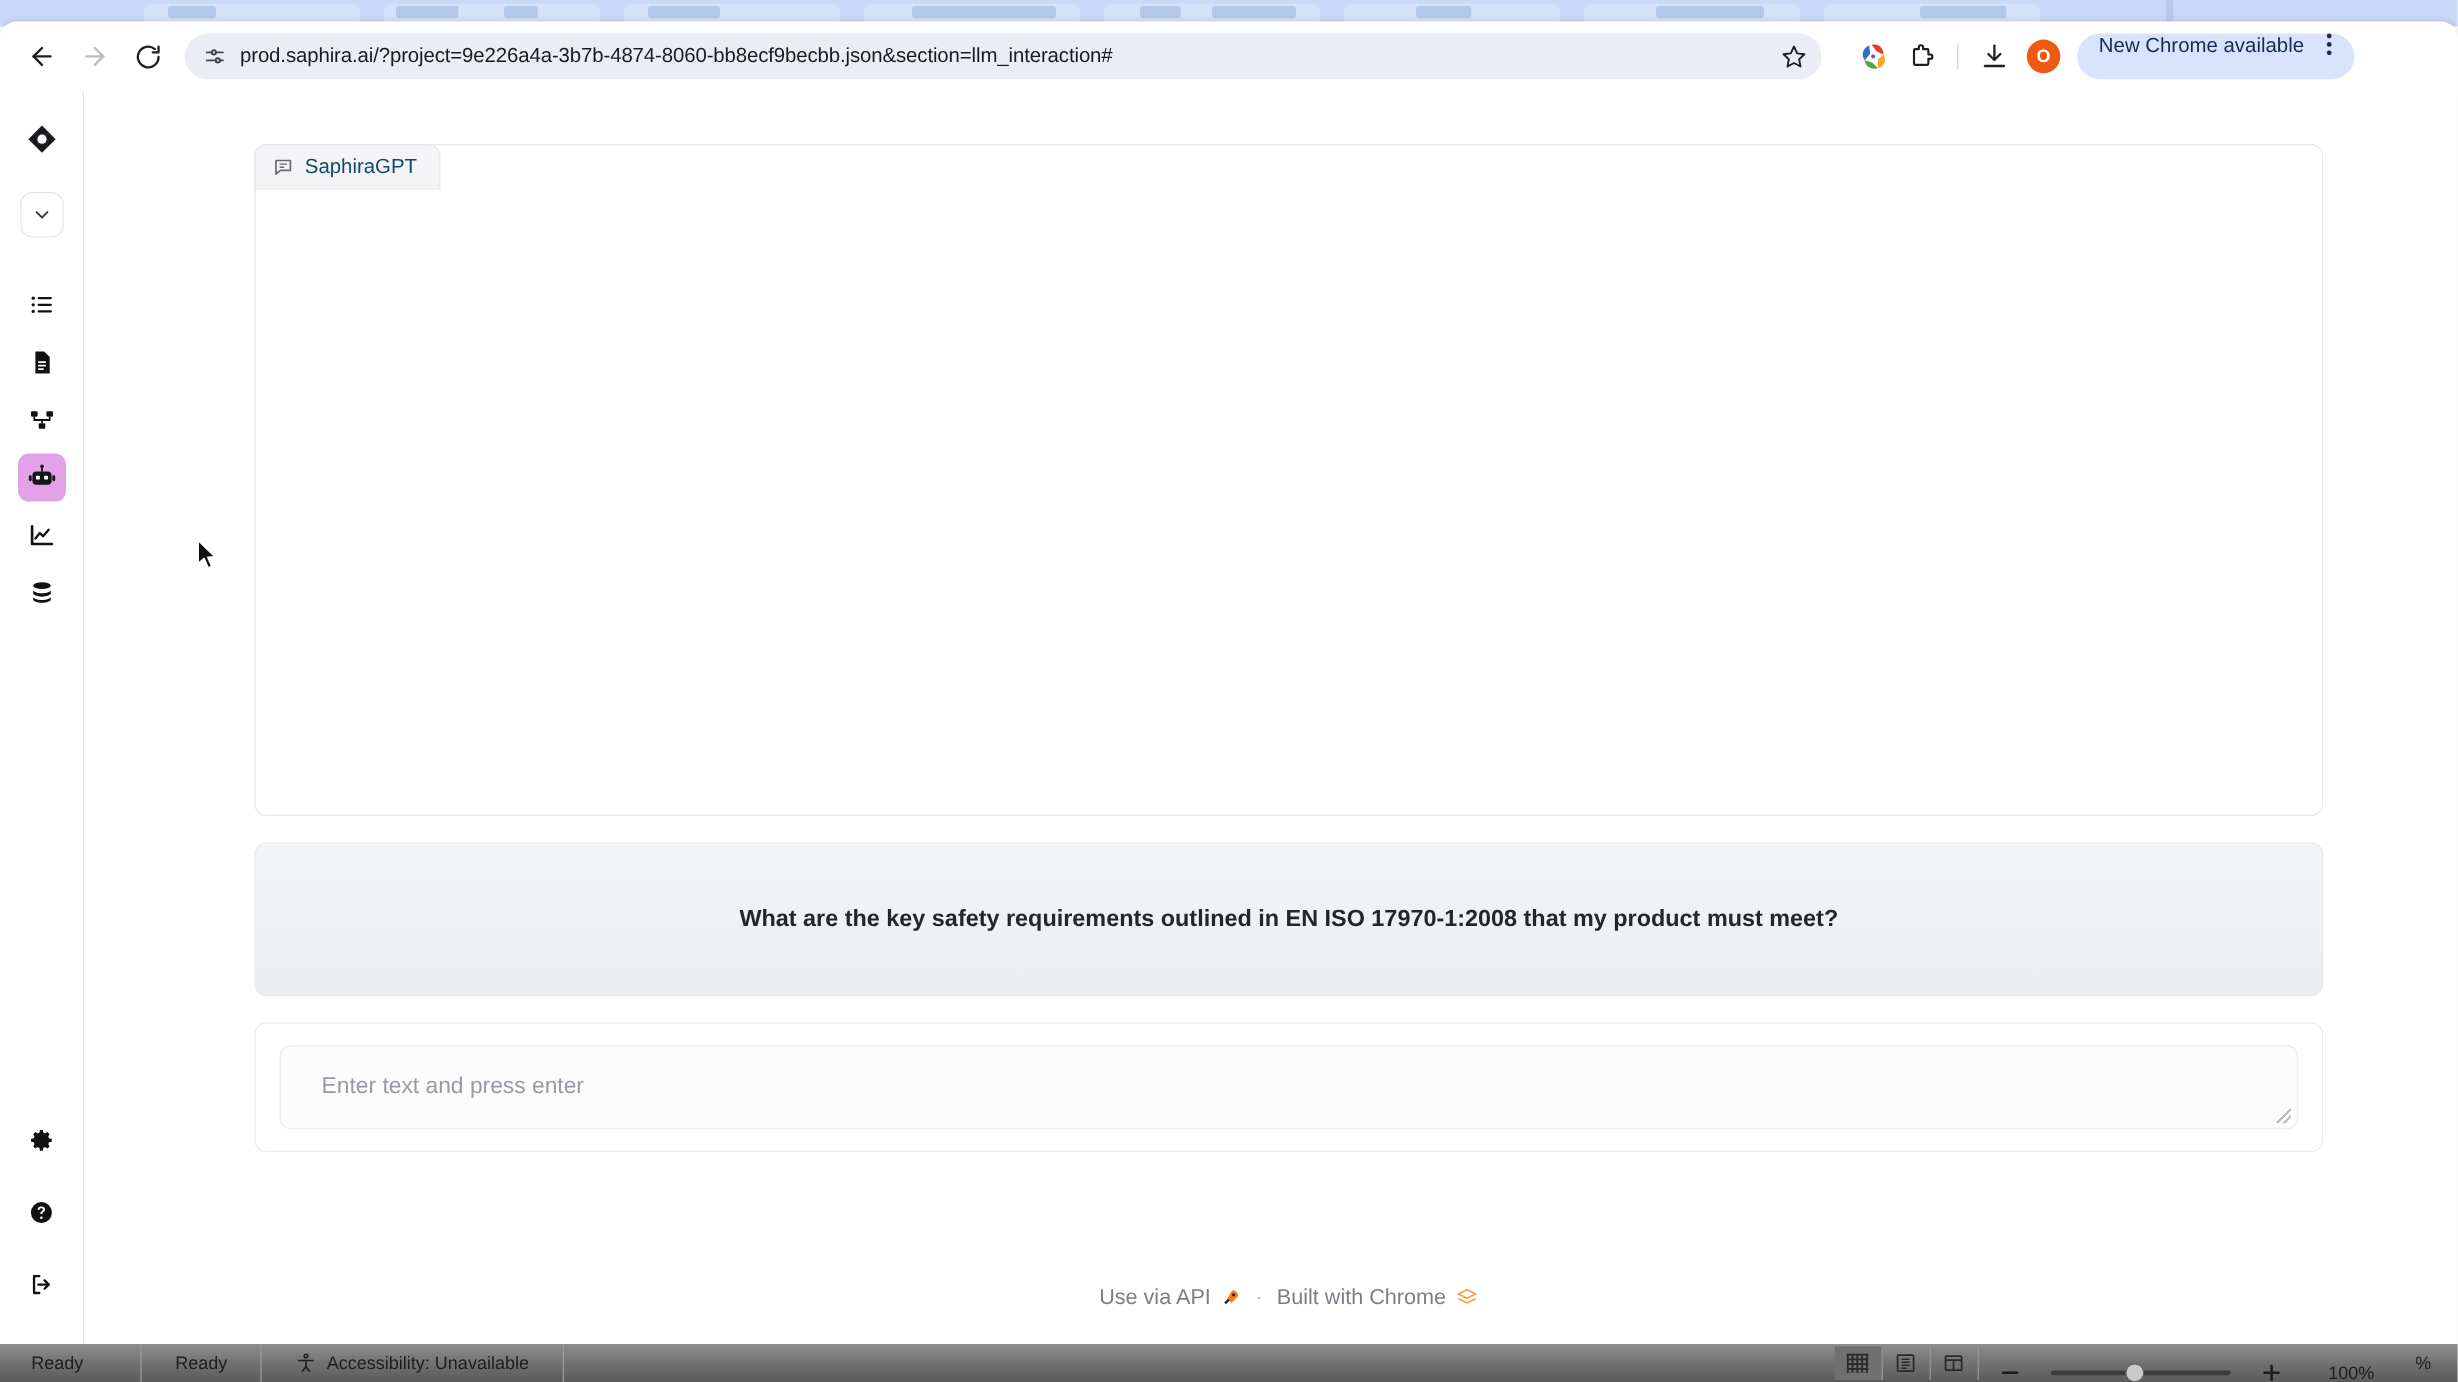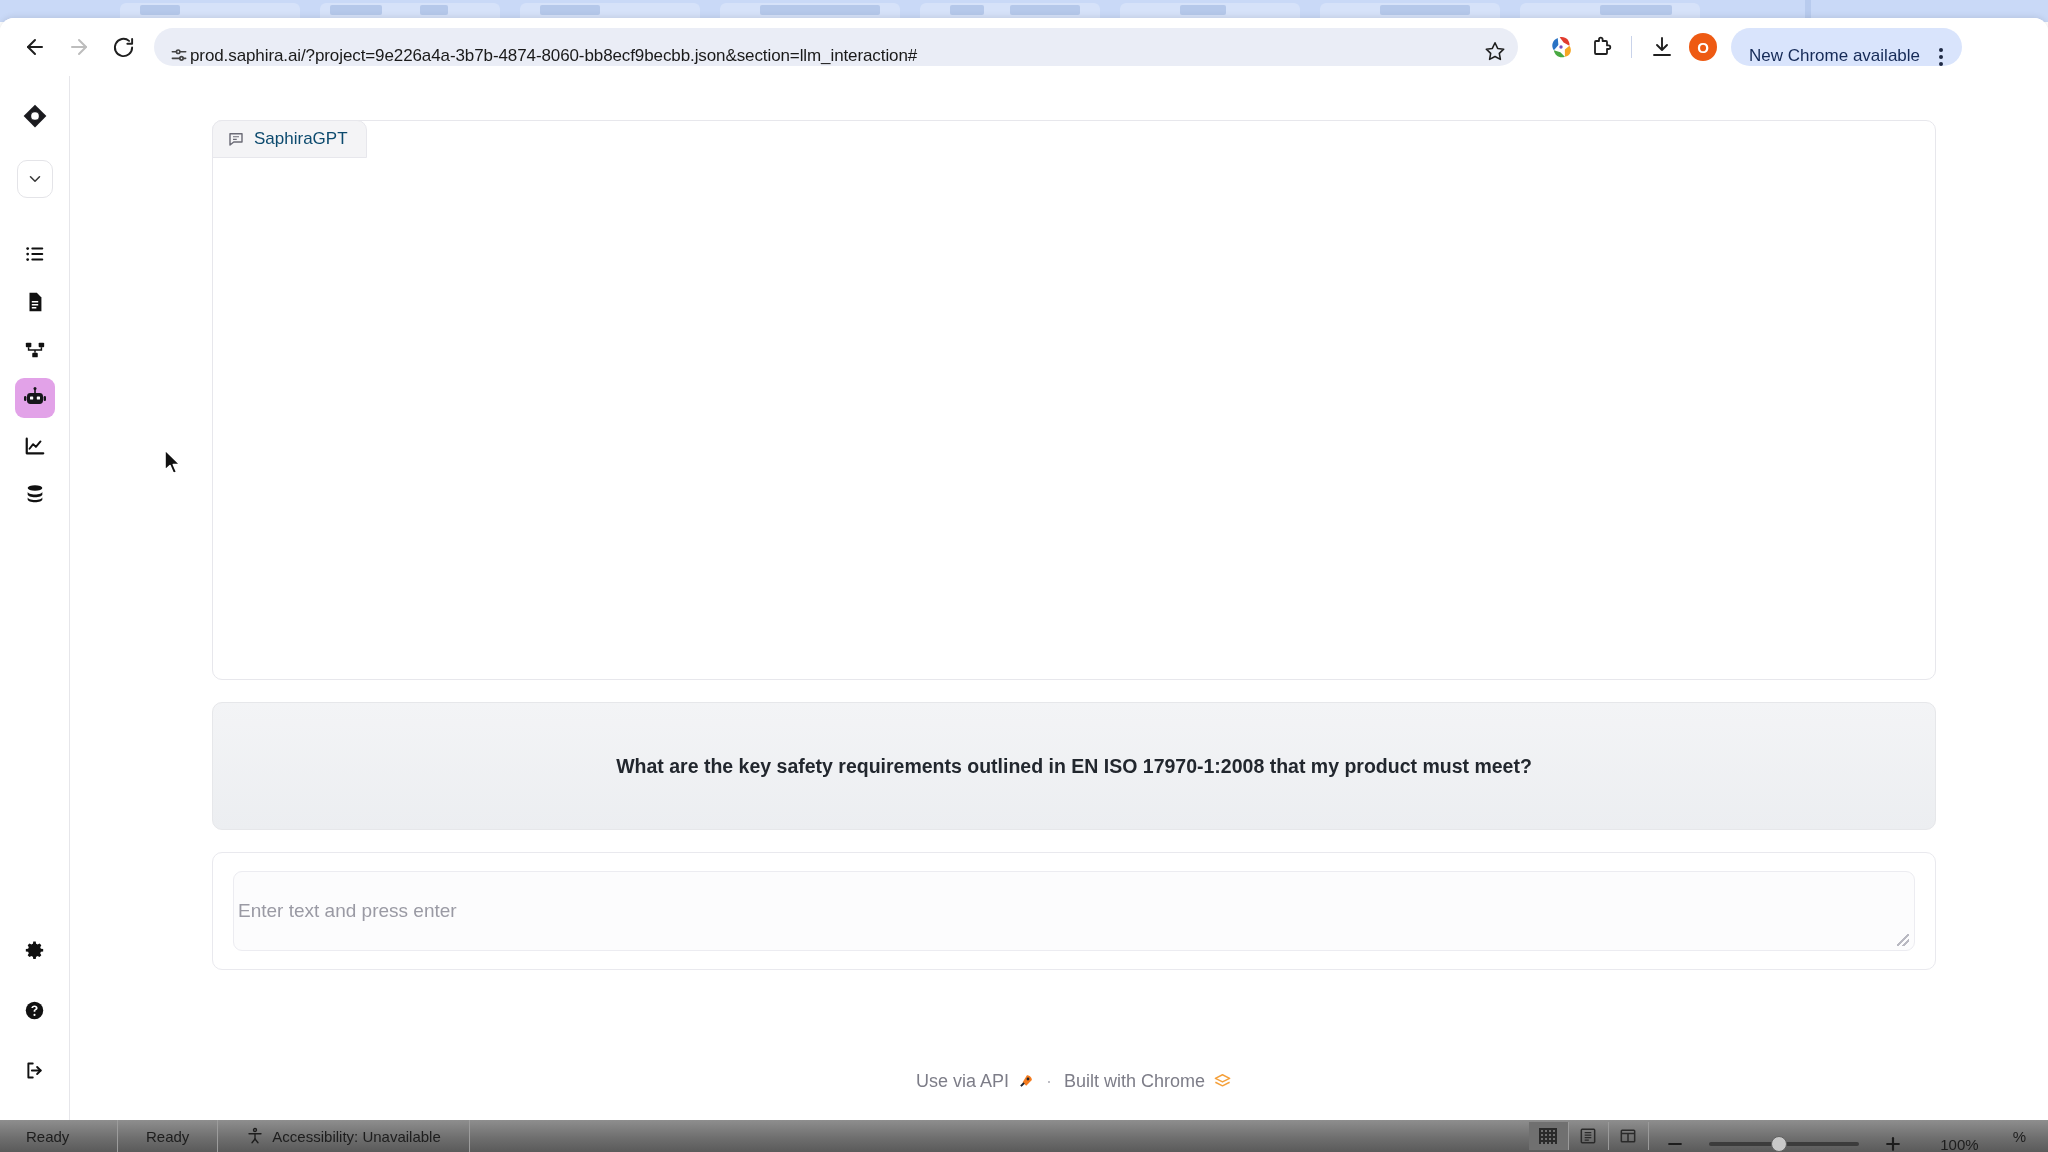--- a/index.html
+++ b/index.html
@@ -93,22 +93,22 @@
     width: 42px; height: 42px; border-radius: 50%;
     display: flex; align-items: center; justify-content: center;
     color: #1f1f1f;
   }
   .nav-btn.disabled { color: #bdbdbd; }
   .nav-btn svg { display: block; }
 
   #omnibox {
     flex: 0 0 auto; width: 1364px; height: 38px; margin-left: 8px;
     background: #eaedf6; border-radius: 19px;
-    display: flex; align-items: flex-end; padding: 0 8px 0 14px;
-    gap: 0;
+    display: flex; align-items: center; padding: 0 8px 0 14px;
+    gap: 10px;
   }
   #omnibox .site-icon { width: 22px; height: 22px; display: flex; align-items: center; justify-content: center; color: #444; flex: 0 0 auto; }
   #omnibox .url {
     flex: 1; font-size: 17px; color: #1a1a1a;
     white-space: nowrap; overflow: hidden; text-overflow: ellipsis;
     letter-spacing: -.1px;
   }
   #omnibox .star { width: 30px; height: 30px; display: flex; align-items: center; justify-content: center; color: #1f1f1f; flex: 0 0 auto; }
 
   .tb-icon {
@@ -118,21 +118,21 @@
   }
   .tb-sep { width: 1px; height: 22px; background: #c9d3ea; margin: 0 9px; flex: 0 0 auto; }
   #profile-avatar {
     width: 28px; height: 28px; border-radius: 50%;
     background: #ee5a13; color: #fff;
     display: flex; align-items: center; justify-content: center;
     font-size: 15px; font-weight: 600; margin: 0 6px; flex: 0 0 auto;
   }
   #new-chrome-pill {
     height: 38px; border-radius: 19px; background: #d9e4fc;
-    display: flex; align-items: flex-end; gap: 10px;
+    display: flex; align-items: flex-start; gap: 10px;
     padding: 0 10px 0 18px; margin-left: 6px; flex: 0 0 auto;
   }
   #new-chrome-pill .label { font-size: 17px; color: #152a57; white-space: nowrap; }
   .kebab { width: 22px; display: flex; flex-direction: column; align-items: center; gap: 3px; }
   .kebab i { width: 4px; height: 4px; border-radius: 50%; background: #1f2a44; display: block; }
 
   
   #viewport {
     position: absolute; left: 0; top: 58px; width: 2048px; height: 1052px;
     background: #ffffff; display: flex;
@@ -197,24 +197,24 @@
     font-size: 19.5px; font-weight: 700; color: #22272e; line-height: 1.35;
   }
 
   
   #input-wrap {
     margin-top: 22px;
     border: 1px solid #e9e9ee; border-radius: 10px;
     background: #ffffff; padding: 18px 20px;
   }
   #textbox {
-    width: 100%; height: 80px;
+    width: 100%; height: 70px;
     border: 1px solid #ececf1; border-radius: 9px;
     background: #fcfcfd; position: relative;
-    display: flex; align-items: center; padding: 0 4px;
+    display: flex; align-items: center; padding: 0 34px;
   }
   #textbox .ph { font-size: 19px; color: #9a9aa4; }
   #resize-grip {
     position: absolute; right: 5px; bottom: 4px; width: 12px; height: 12px;
     background:
       linear-gradient(135deg, transparent 45%, #b9b9c2 45%, #b9b9c2 55%, transparent 55%),
       linear-gradient(135deg, transparent 70%, #b9b9c2 70%, #b9b9c2 80%, transparent 80%);
   }
 
   

